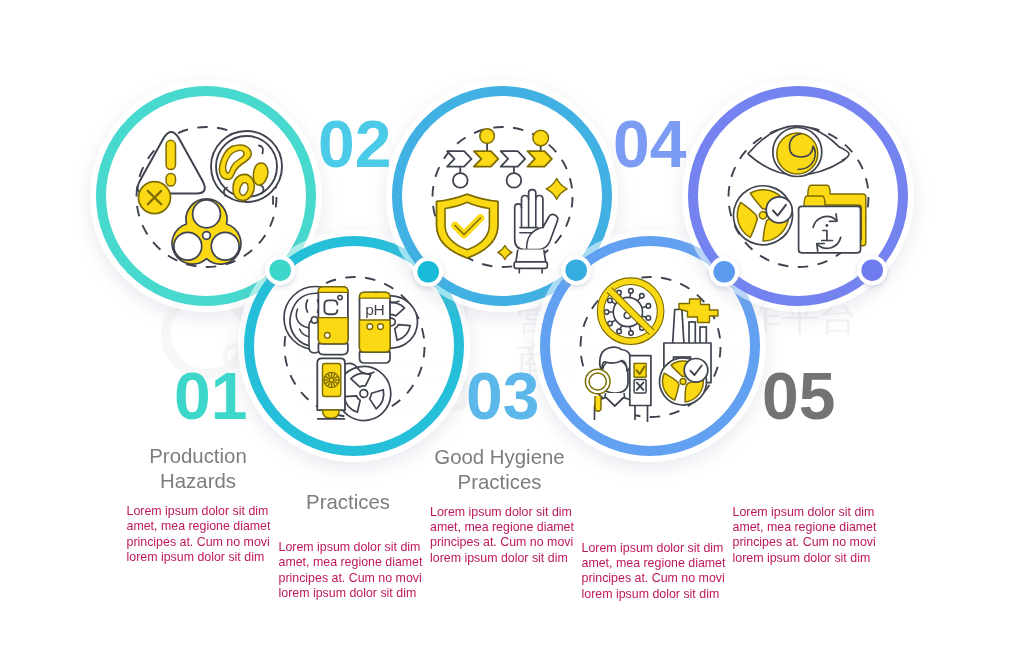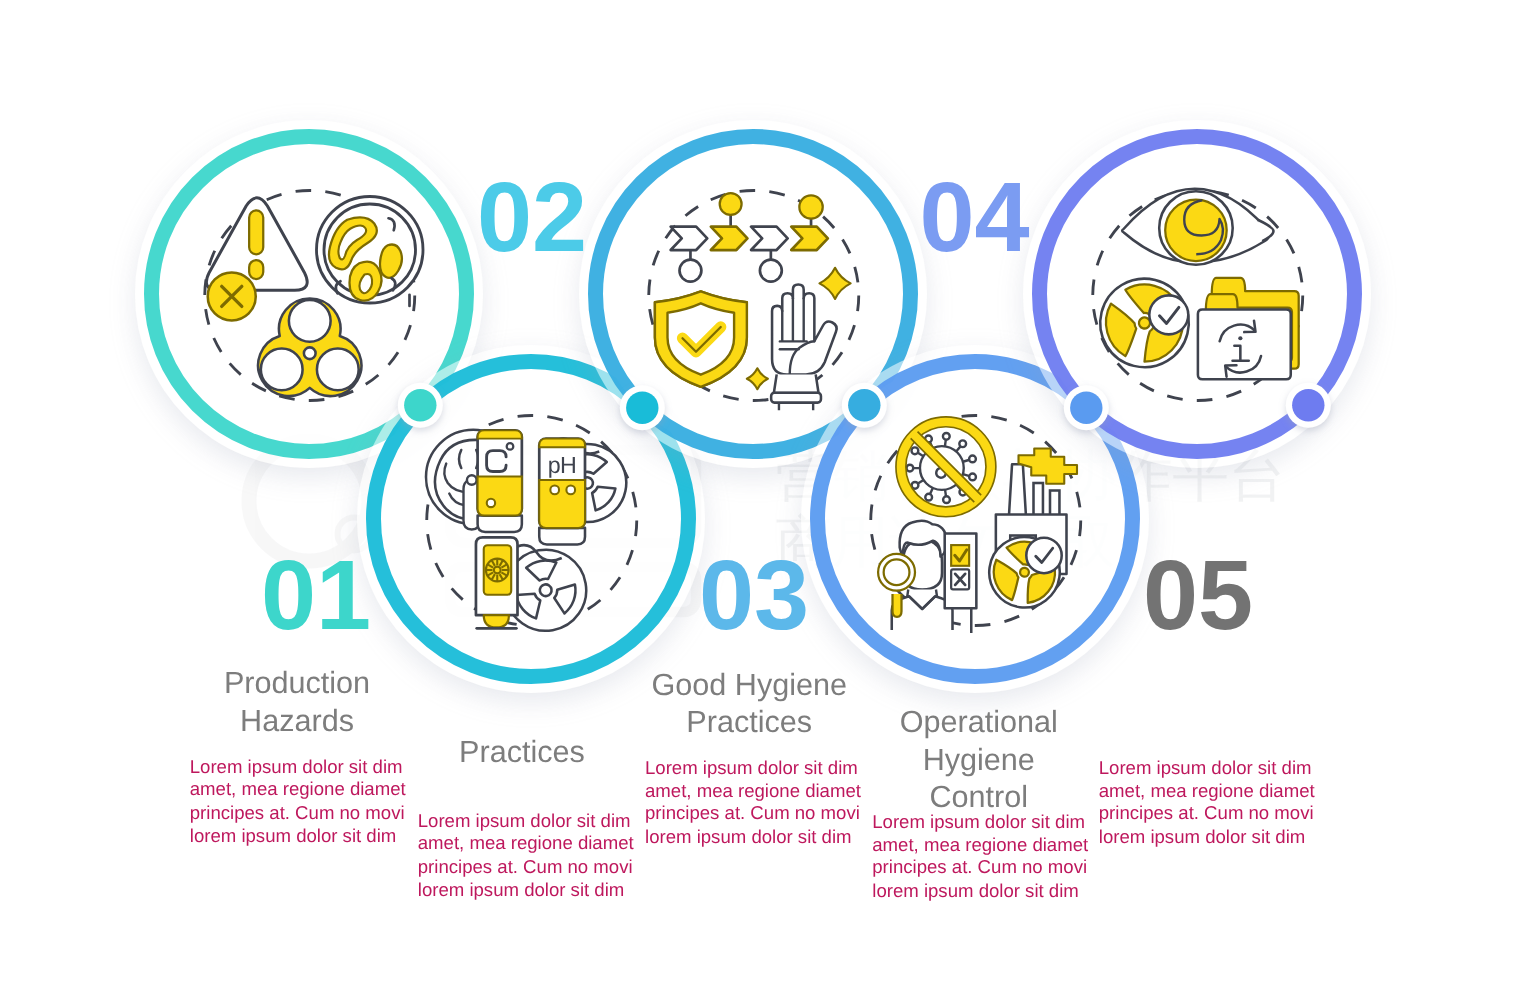--- a/index.html
+++ b/index.html
@@ -335,21 +335,20 @@
 
   <div class="num" style="left:174px; top:363px; color:#3dd6cb">01</div>
   <div class="num" style="left:318px; top:111px; color:#4ccbe8">02</div>
   <div class="num" style="left:466px; top:363px; color:#5cb8ea">03</div>
   <div class="num" style="left:613px; top:111px; color:#7b9cf2">04</div>
   <div class="num" style="left:762px; top:363px; color:#737373">05</div>
 
   <div class="ttl" style="left:123px; top:443.5px; width:150px">Production Hazards</div>
   <div class="ttl" style="left:273px; top:489.5px; width:150px">Practices</div>
   <div class="ttl" style="left:424.5px; top:444.5px; width:150px">Good Hygiene Practices</div>
-  <div class="ttl" style="left:592px; top:469.5px; width:121px">Operational Hygiene Control</div>
 
   <div class="bdy" style="left:126.5px; top:504px; width:146px">Lorem ipsum dolor sit dim amet, mea regione diamet principes at. Cum no movi lorem ipsum dolor sit dim</div>
   <div class="bdy" style="left:278.5px; top:540px; width:146px">Lorem ipsum dolor sit dim amet, mea regione diamet principes at. Cum no movi lorem ipsum dolor sit dim</div>
   <div class="bdy" style="left:430px; top:504.5px; width:146px">Lorem ipsum dolor sit dim amet, mea regione diamet principes at. Cum no movi lorem ipsum dolor sit dim</div>
   <div class="bdy" style="left:581.5px; top:540.5px; width:146px">Lorem ipsum dolor sit dim amet, mea regione diamet principes at. Cum no movi lorem ipsum dolor sit dim</div>
   <div class="bdy" style="left:732.5px; top:504.5px; width:146px">Lorem ipsum dolor sit dim amet, mea regione diamet principes at. Cum no movi lorem ipsum dolor sit dim</div>
 
 </div>
 
 </body></html>

